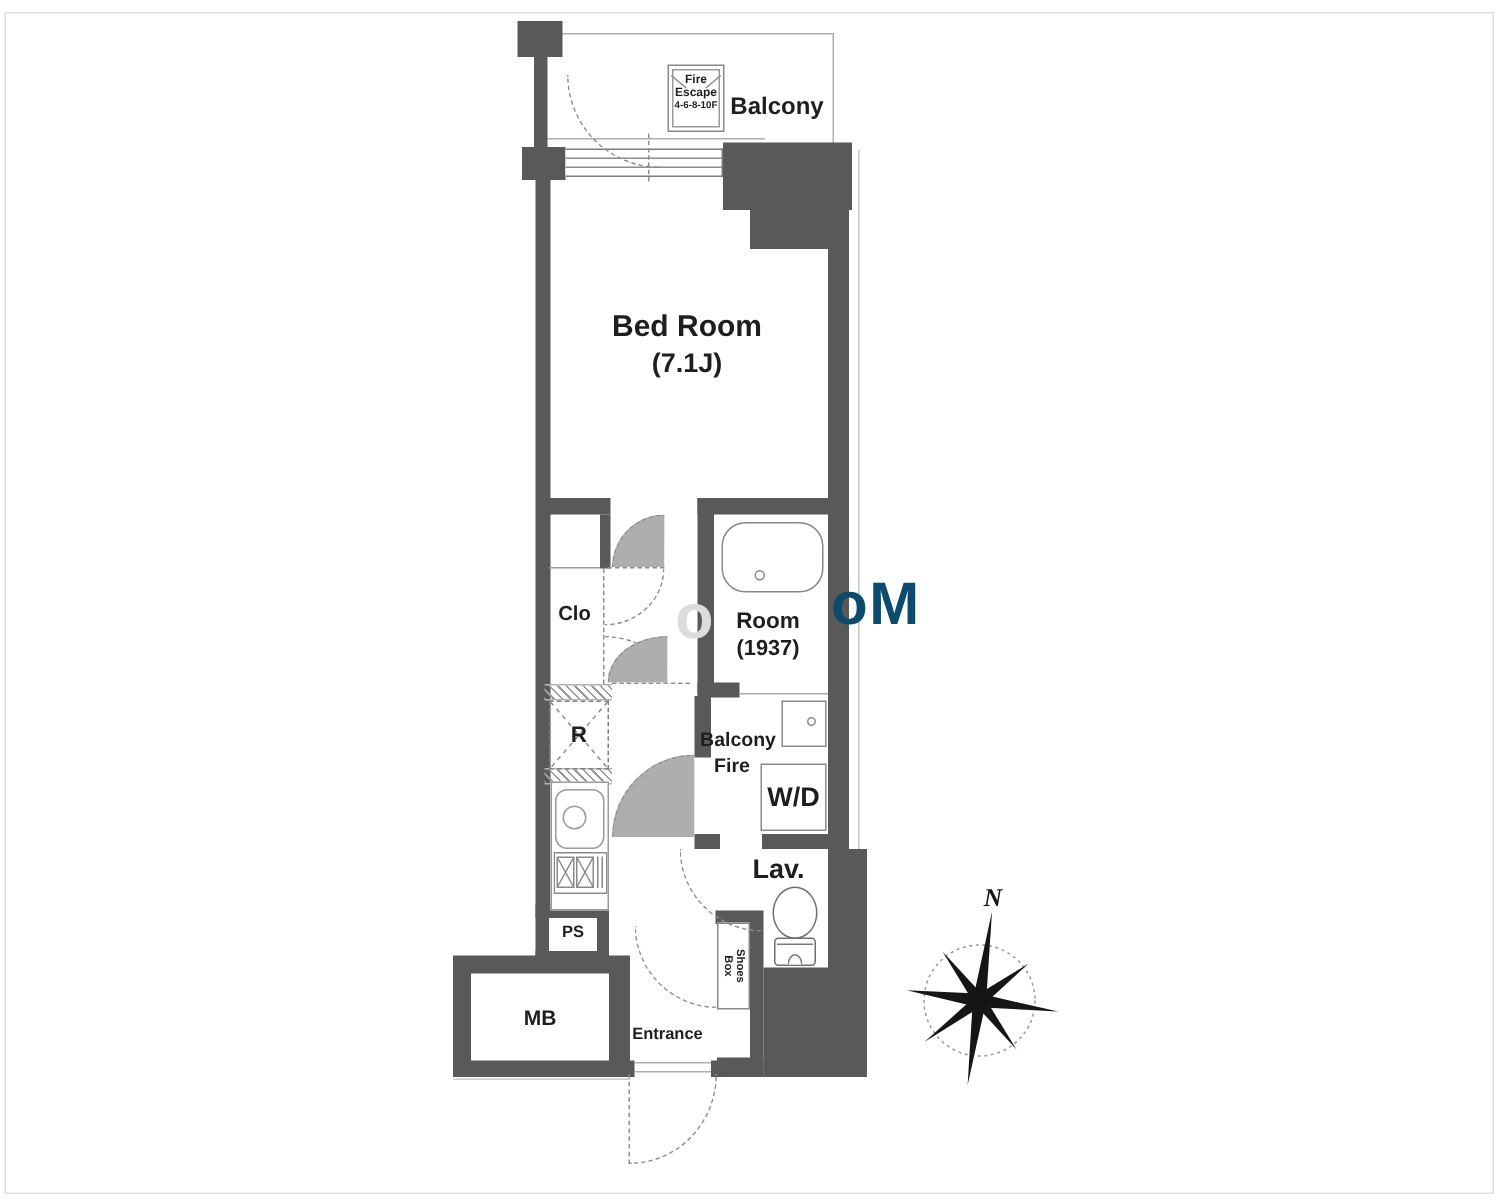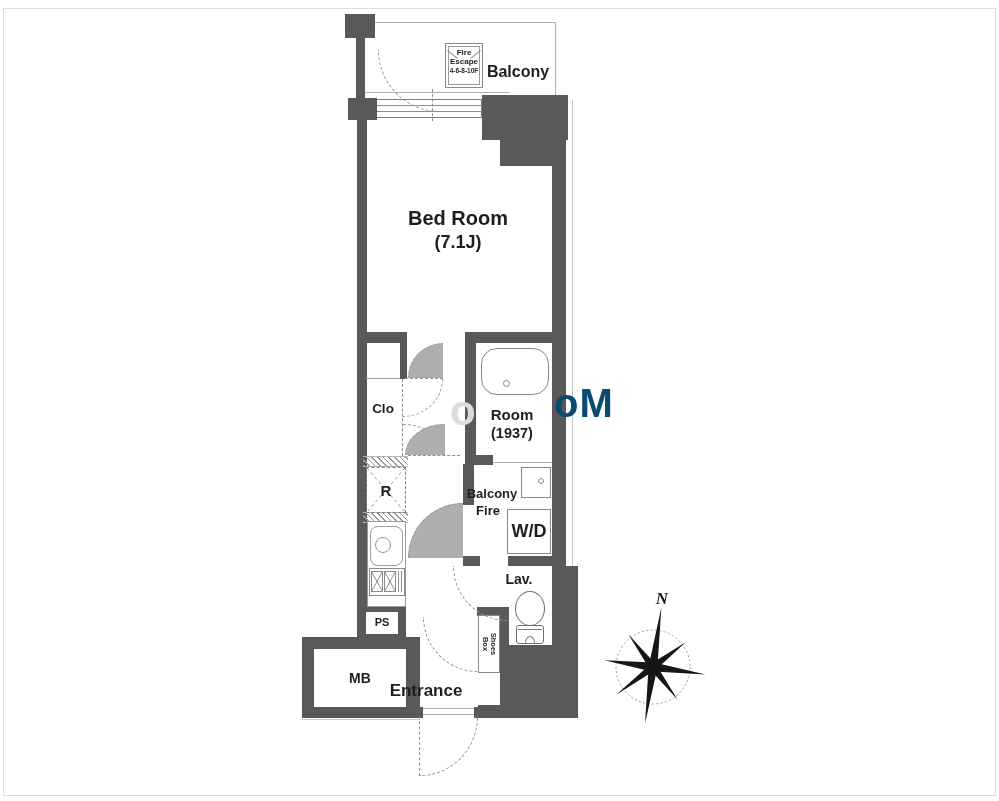--- a/index.html
+++ b/index.html
@@ -147,24 +147,24 @@
   <div class="lbl" style="left:518px;top:72px;font-size:16px;">Balcony</div>
   <div class="lbl" style="left:458px;top:218px;font-size:20px;">Bed Room</div>
   <div class="lbl" style="left:458px;top:242px;font-size:18px;">(7.1J)</div>
   <div class="lbl" style="left:383px;top:409px;font-size:13.5px;">Clo</div>
   <div class="lbl" style="left:512px;top:414px;font-size:15px;">Room</div>
   <div class="lbl" style="left:512px;top:433px;font-size:14.5px;">(1937)</div>
   <div class="lbl" style="left:386px;top:490px;font-size:15px;">R</div>
   <div class="lbl" style="left:492px;top:493px;font-size:13px;">Balcony</div>
   <div class="lbl" style="left:488px;top:510px;font-size:13px;">Fire</div>
   <div class="lbl" style="left:529px;top:531px;font-size:18px;">W/D</div>
-  <div class="lbl" style="left:519px;top:579px;font-size:14px;">Lav.</div>
+  <div class="lbl" style="left:519px;top:579px;font-size:18px;">Lav.</div>
   <div class="lbl" style="left:382px;top:622px;font-size:11px;">PS</div>
   <div class="lbl" style="left:360px;top:678px;font-size:14px;">MB</div>
-  <div class="lbl" style="left:426px;top:690px;font-size:17px;">Entrance</div>
+  <div class="lbl" style="left:445px;top:690px;font-size:11px;">Entrance</div>
   <div class="lbl" style="left:489px;top:644px;font-size:7.5px;transform:translate(-50%,-50%) rotate(90deg);text-align:center;">
     <div style="line-height:8px;">Shoes</div>
     <div style="line-height:8px;">Box</div>
   </div>
 
   <svg class="abs" style="left:596px;top:585px;" width="125" height="140" viewBox="0 0 125 140">
     <circle cx="57" cy="82" r="37" fill="none" stroke="#9a9a9a" stroke-width="1" stroke-dasharray="2,2.4"></circle>
     <g fill="#161616">
       <polygon points="0,-60 4,-6 0,7 -4,-6" transform="translate(57,82) rotate(8)"></polygon>
       <polygon points="0,-41 3.5,-5 0,6 -3.5,-5" transform="translate(57,82) rotate(53)"></polygon>

